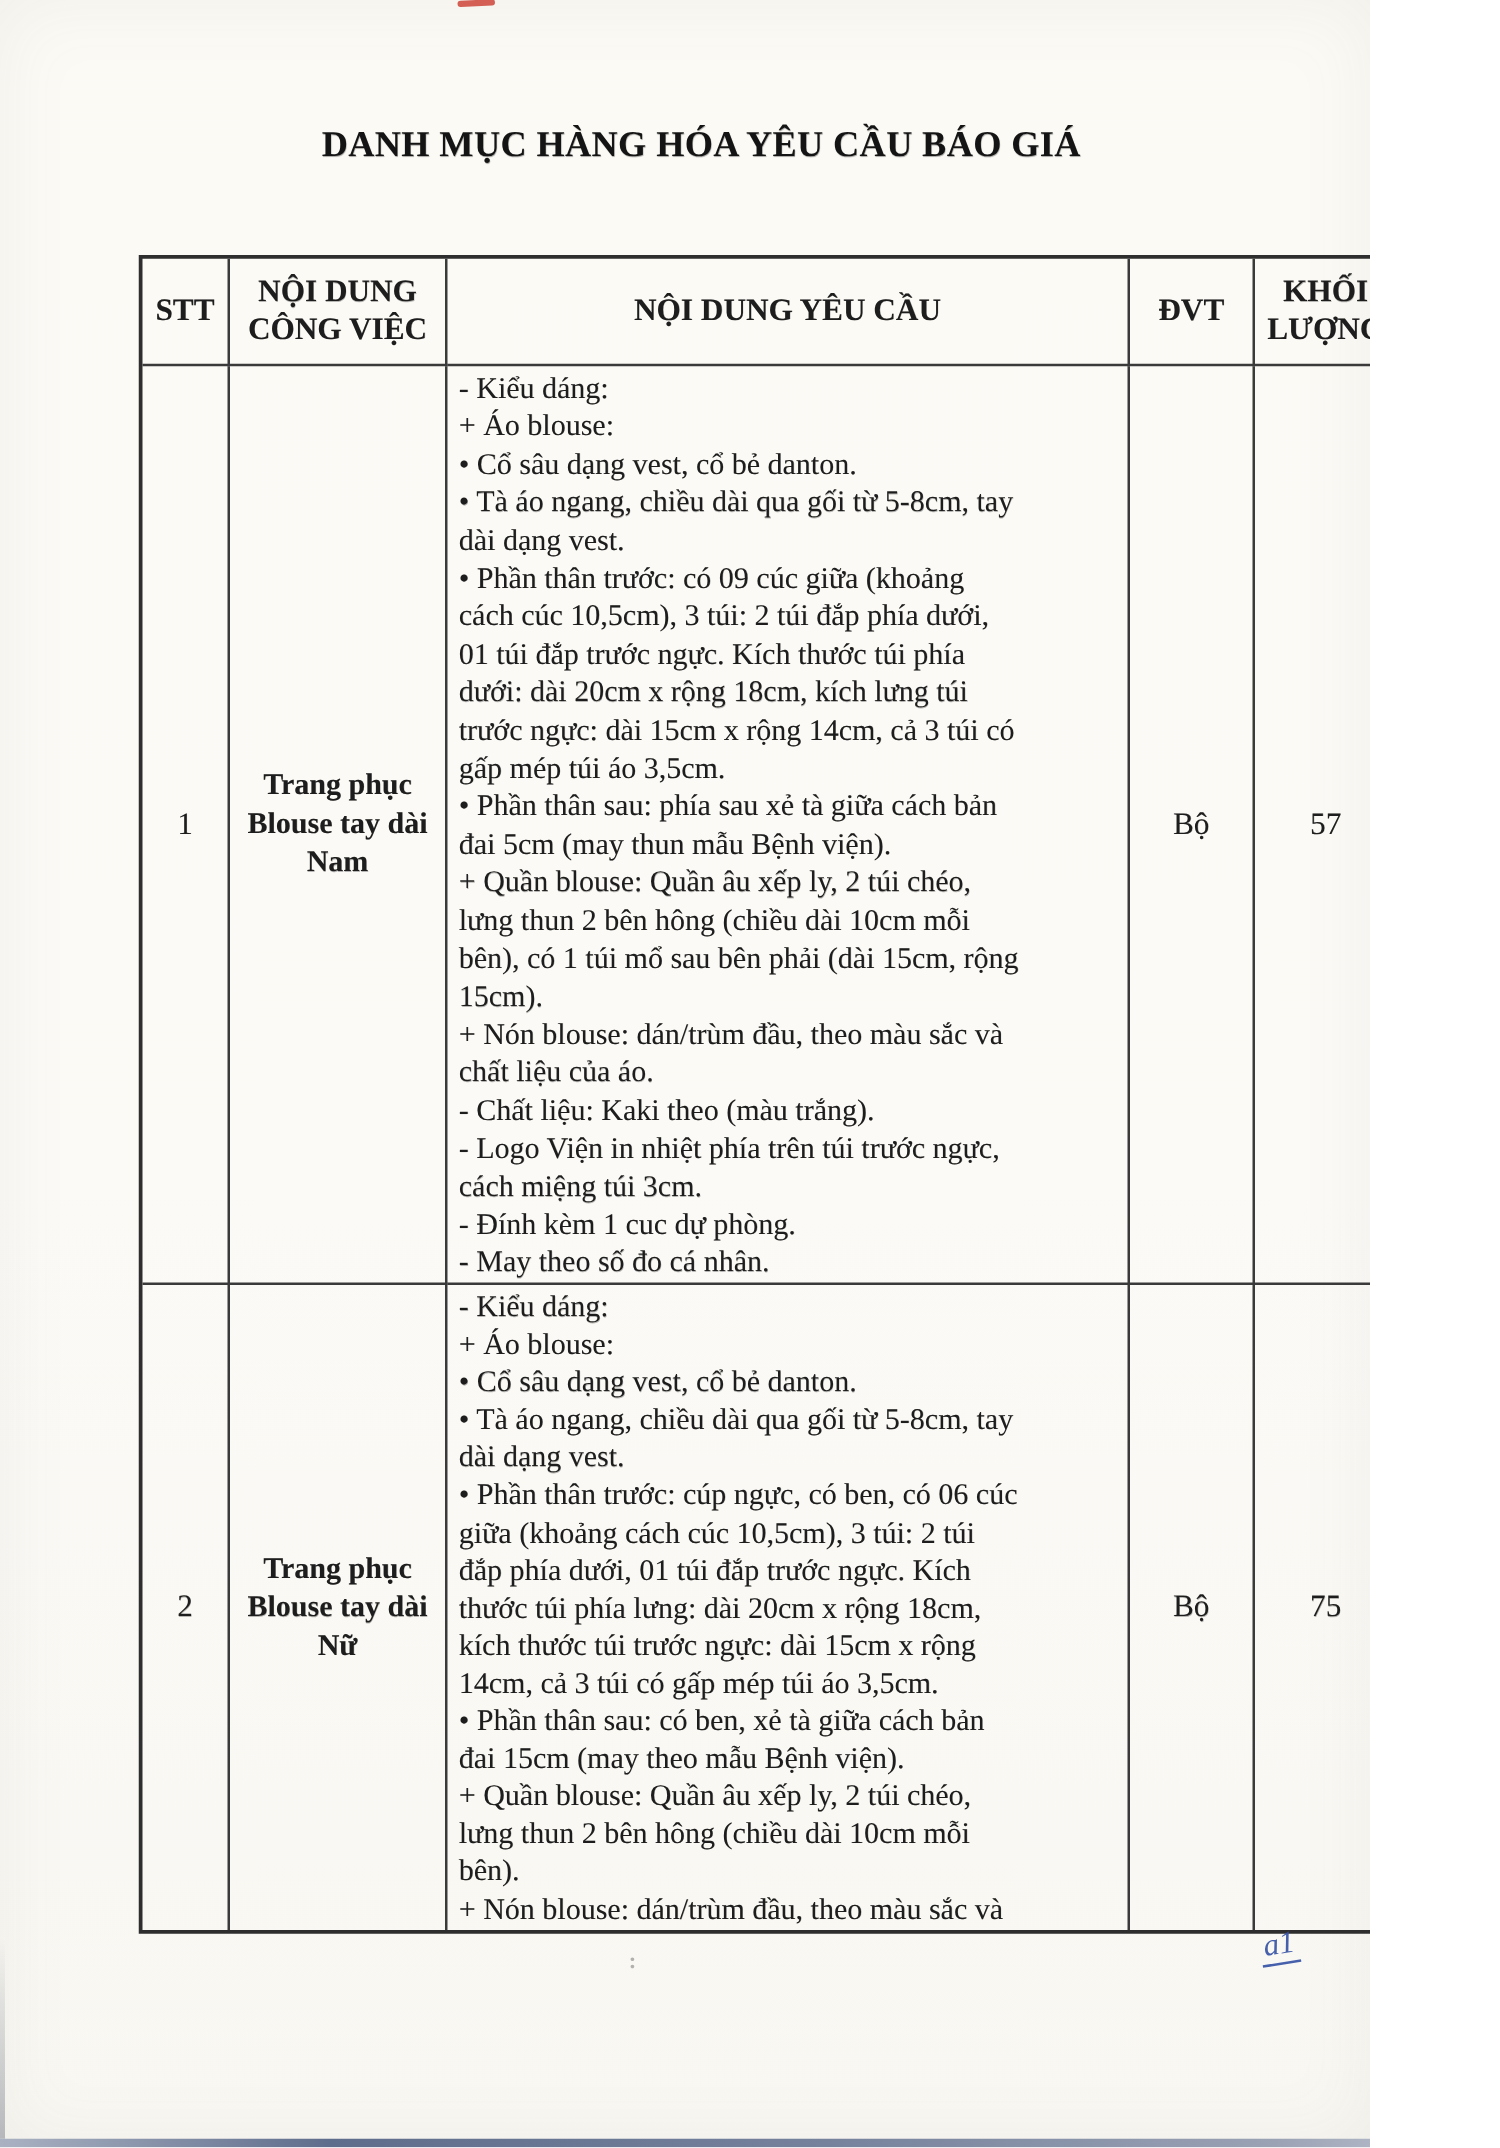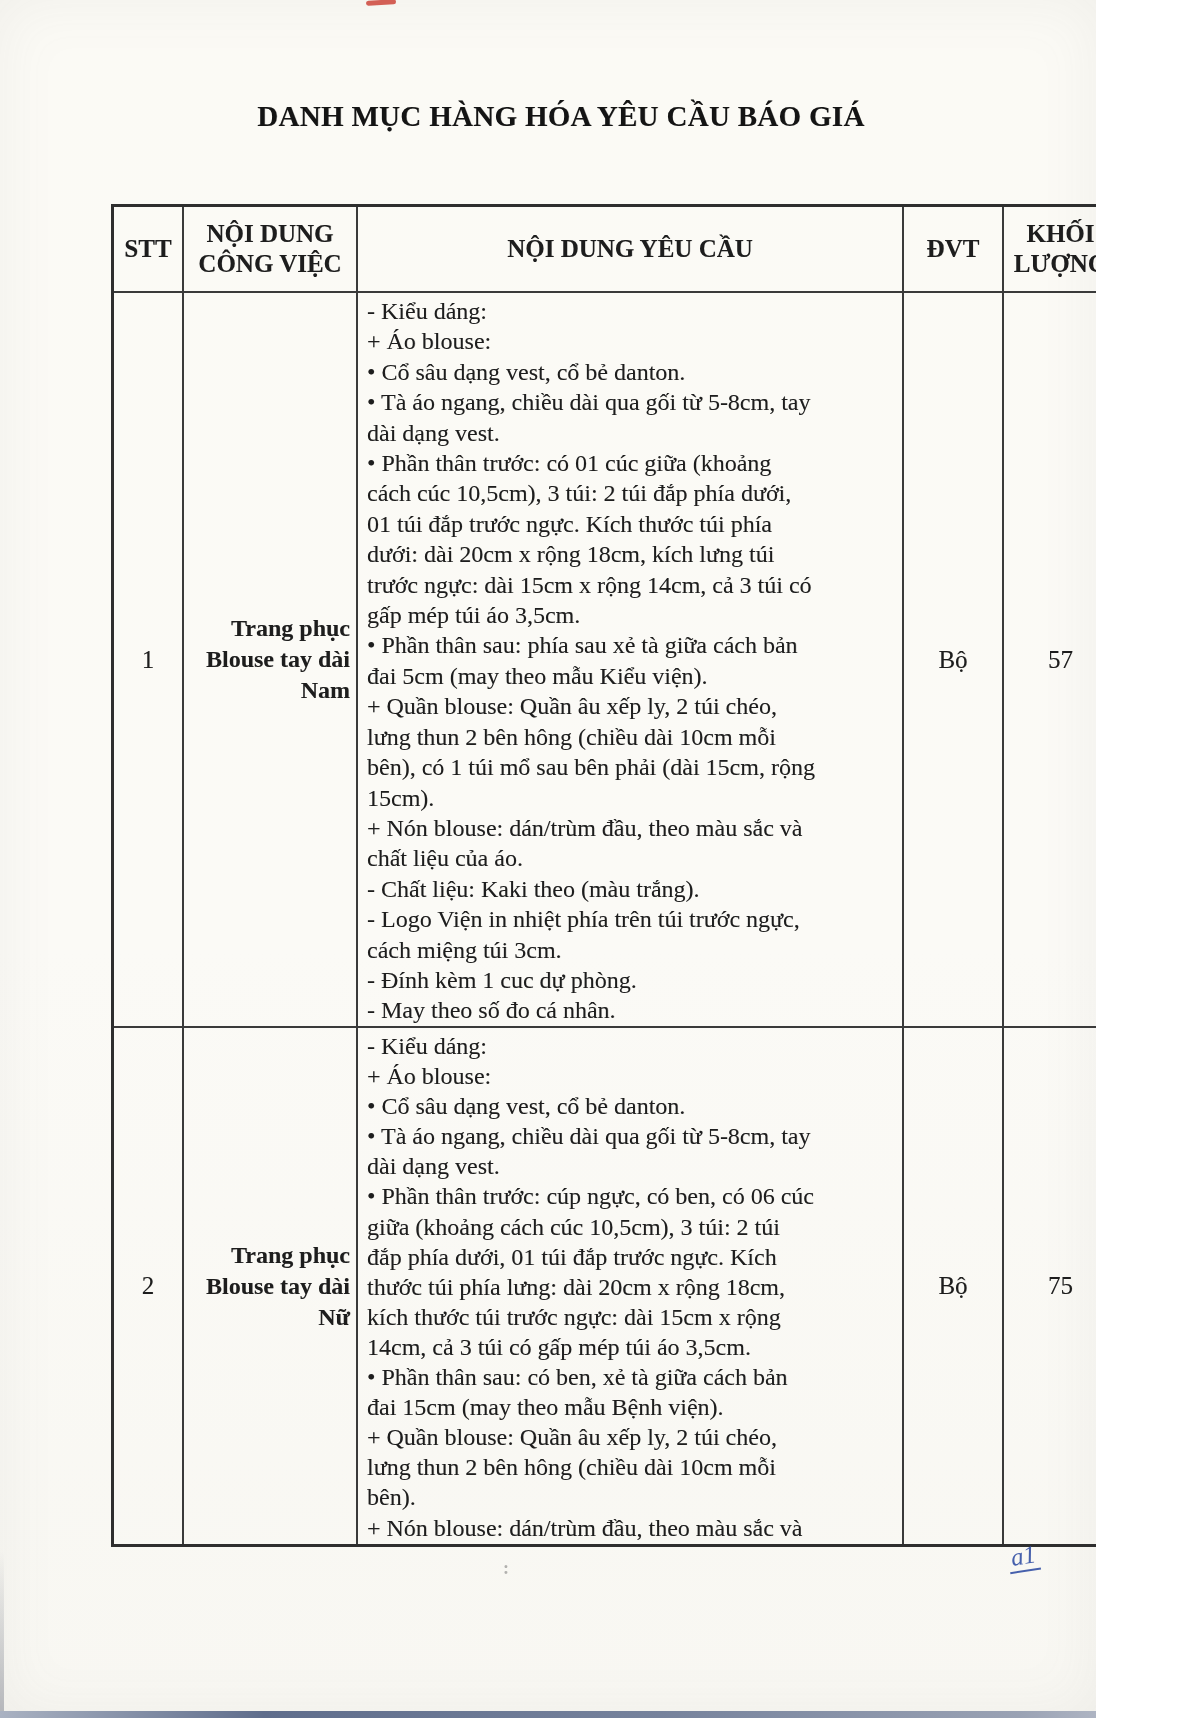--- a/index.html
+++ b/index.html
@@ -26,21 +26,21 @@
     border-right:2px solid #3a3a3a;border-bottom:2px solid #3a3a3a;
     overflow:hidden;text-shadow:.3px .3px .5px rgba(25,25,25,.30);
   }
   .noR{border-right:none;}
   .noB{border-bottom:none;}
   .head{
     display:flex;align-items:center;justify-content:center;text-align:center;
     font-weight:bold;font-size:25px;line-height:30px;padding:0 4px;
   }
   .mid{
-    display:flex;align-items:center;justify-content:center;text-align:right;
+    display:flex;align-items:center;justify-content:center;text-align:center;
     font-size:25px;
   }
   .item{font-weight:bold;font-size:24px;line-height:31px;padding:0 6px;}
   .req{padding:3px 20px 0 9px;font-size:24px;}
   .req .req-line{white-space:nowrap;line-height:30.4px;}
   .req.r2 .req-line{line-height:30.1px;}
   
   .top-red-mark{
     position:absolute;left:366px;top:0;width:30px;height:5px;border-radius:3px;
     background:#cc4439;transform:rotate(-3deg);opacity:.85;
@@ -94,28 +94,28 @@
     <div class="c head noR">KHỐI LƯỢNG</div>
 
     <div class="c mid">1</div>
     <div class="c mid item">Trang phục Blouse tay dài Nam</div>
     <div class="c req">
         <div class="req-line">- Kiểu dáng:</div>
         <div class="req-line">+ Áo blouse:</div>
         <div class="req-line">• Cổ sâu dạng vest, cổ bẻ danton.</div>
         <div class="req-line">• Tà áo ngang, chiều dài qua gối từ 5-8cm, tay</div>
         <div class="req-line">dài dạng vest.</div>
-        <div class="req-line">• Phần thân trước: có 01 cúc giữa (khoảng</div>
+        <div class="req-line">• Phần thân trước: có 09 cúc giữa (khoảng</div>
         <div class="req-line">cách cúc 10,5cm), 3 túi: 2 túi đắp phía dưới,</div>
         <div class="req-line">01 túi đắp trước ngực. Kích thước túi phía</div>
         <div class="req-line">dưới: dài 20cm x rộng 18cm, kích lưng túi</div>
         <div class="req-line">trước ngực: dài 15cm x rộng 14cm, cả 3 túi có</div>
         <div class="req-line">gấp mép túi áo 3,5cm.</div>
         <div class="req-line">• Phần thân sau: phía sau xẻ tà giữa cách bản</div>
-        <div class="req-line">đai 5cm (may theo mẫu Kiểu viện).</div>
+        <div class="req-line">đai 5cm (may thun mẫu Bệnh viện).</div>
         <div class="req-line">+ Quần blouse: Quần âu xếp ly, 2 túi chéo,</div>
         <div class="req-line">lưng thun 2 bên hông (chiều dài 10cm mỗi</div>
         <div class="req-line">bên), có 1 túi mổ sau bên phải (dài 15cm, rộng</div>
         <div class="req-line">15cm).</div>
         <div class="req-line">+ Nón blouse: dán/trùm đầu, theo màu sắc và</div>
         <div class="req-line">chất liệu của áo.</div>
         <div class="req-line">- Chất liệu: Kaki theo (màu trắng).</div>
         <div class="req-line">- Logo Viện in nhiệt phía trên túi trước ngực,</div>
         <div class="req-line">cách miệng túi 3cm.</div>
         <div class="req-line">- Đính kèm 1 cuc dự phòng.</div>

